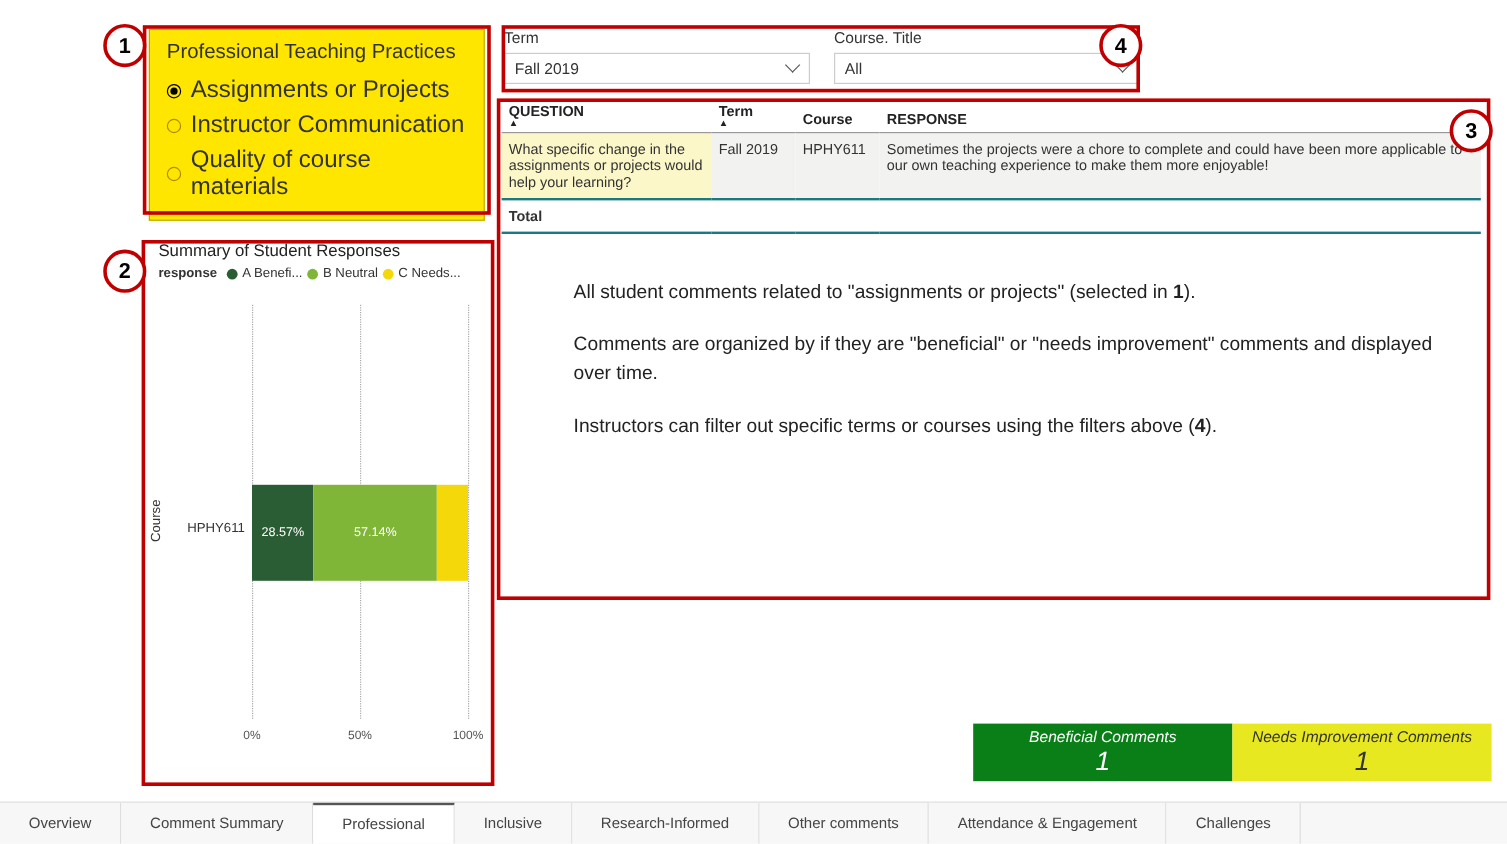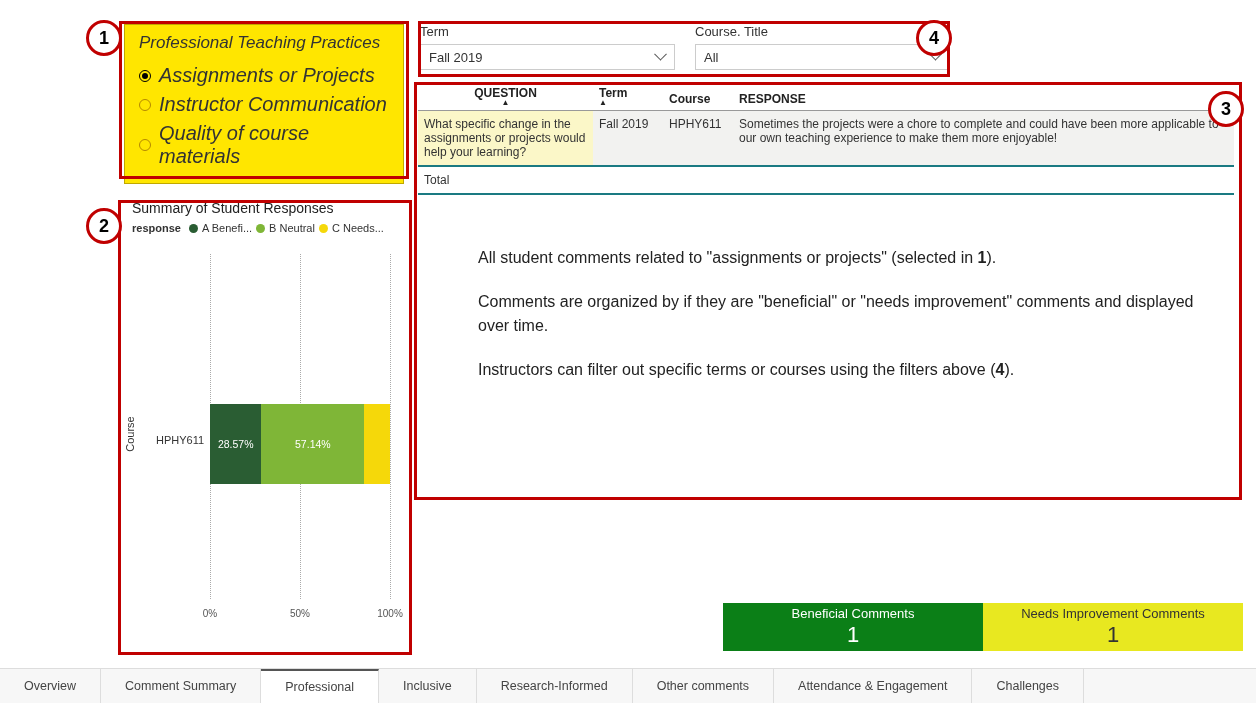--- a/index.html
+++ b/index.html
@@ -37,21 +37,20 @@
     }
     
     .ptp-panel {
       position: absolute;
       left: 124px;
       top: 24px;
       width: 280px;
       background: #ffe600;
       border: 1px solid #c0a800;
       padding: 8px 14px 12px 14px;
-      font-style: italic;
     }
     .ptp-title {
       font-size: 17px;
       color: #333;
       margin-bottom: 8px;
     }
     .ptp-option {
       display: flex;
       align-items: center;
       gap: 8px;
@@ -249,49 +248,50 @@
     }
     .row-needs td:first-child {
       background: #fbf7c8;
     }
     .row-needs {
       background: #f2f2f0;
     }
     .total-row td {
       border-top: 2px solid #1a7a82;
       border-bottom: 2px solid #1a7a82;
-      font-weight: normal;
+      font-weight: bold;
       padding: 4px 6px;
     }
     .description {
-      margin-top: 51px;
+      margin-top: 37px;
       padding: 0 30px 0 60px;
       font-size: 16px;
       line-height: 1.5;
       color: #222;
     }
     .description p {
       margin-bottom: 20px;
     }
     
     .kpi-container {
       position: absolute;
       right: 13px;
       bottom: 52px;
       display: flex;
     }
     .kpi {
-      width: 260px;
+      width: 216px;
       height: 48px;
       text-align: center;
       display: flex;
       flex-direction: column;
       justify-content: center;
       font-size: 13px;
       line-height: 1.2;
+      font-style: italic;
     }
     .kpi .num {
       font-size: 22px;
       font-weight: 500;
     }
     .kpi-green {
       background: #0b7f17;
       color: #fff;
     }
     .kpi-yellow {
@@ -408,21 +408,21 @@
       <span>All</span>
       <span class="chevron-down"></span>
     </div>
   </div>
 </div>
 
 <div class="comments-panel">
   <table class="comments">
     <thead>
       <tr>
-        <th style="width:175px;text-align:center;">
+        <th style="width:175px;">
           <span>QUESTION</span>
           <span class="sort-ind">▲</span>
         </th>
         <th style="width:70px;">
           <span>Term</span>
           <span class="sort-ind">▲</span>
         </th>
         <th style="width:70px;">
           <span>Course</span>
         </th>

